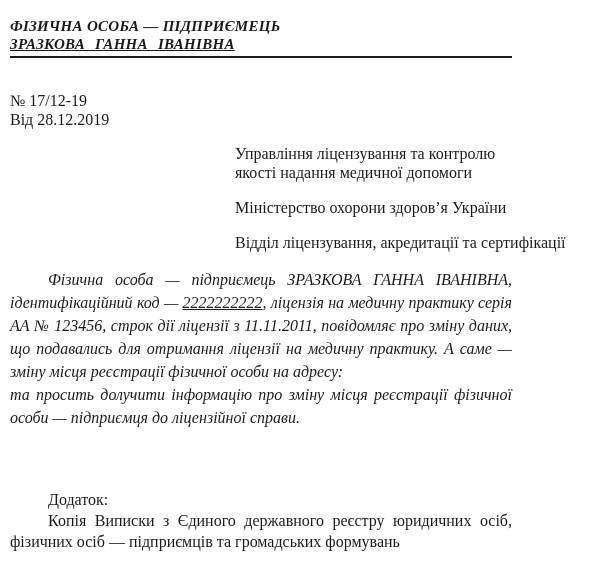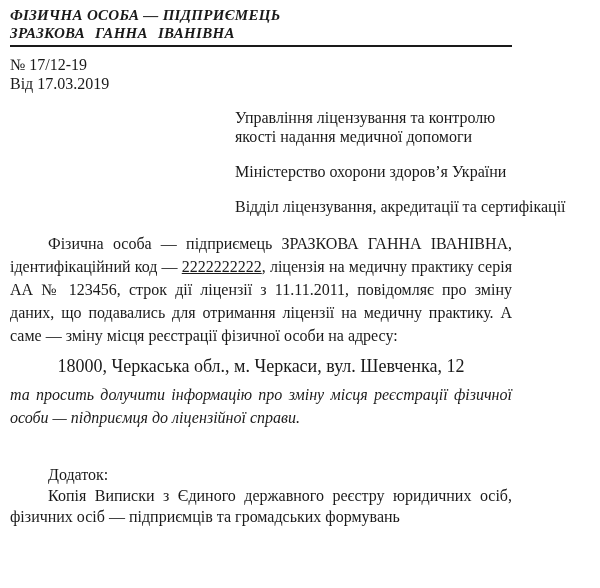--- a/index.html
+++ b/index.html
@@ -11,109 +11,109 @@
     width: 600px;
     height: 588px;
     overflow: hidden;
     font-family: "Liberation Serif", "DejaVu Serif", serif;
     color: #1a1a1a;
   }
   .page {
     box-sizing: border-box;
     width: 522px;
     height: 588px;
-    padding: 0 10px;
+    padding: 11px 10px;
   }
   
   .letterhead {
     padding-top: 6px;
     font-weight: bold;
     font-style: italic;
     font-size: 15px;
     line-height: 18px;
     letter-spacing: 0.3px;
   }
-  .letterhead .line2 { word-spacing: 6px; }
+  .letterhead .line2 { word-spacing: 6px; text-decoration: underline; }
   .rule {
     border: none;
     border-top: 2px solid #1a1a1a;
     margin: 3px 0 0 0;
   }
   
   .ref {
-    margin-top: 8px;
+    margin-top: 33px;
     font-size: 16px;
     line-height: 19px;
   }
   
   .addressee {
     margin-left: 225px;
     margin-top: 15px;
     font-size: 16px;
     line-height: 19px;
   }
   .addressee p { margin: 0 0 16px 0; }
   .addressee p:last-child { margin-bottom: 0; }
   .nowrap { white-space: nowrap; }
   
   .body-p {
     margin: 16px 0 0 0;
     font-size: 16px;
     line-height: 23px;
     text-align: justify;
     text-indent: 38px;
+    font-style: italic;
   }
   .id-code { text-decoration: underline; }
   .address-line {
     margin: 7px 0 5px 0;
     text-align: center;
     font-size: 18px;
     line-height: 24px;
   }
   .body-p2 {
     margin: 0;
     font-size: 16px;
     line-height: 23px;
     text-align: justify;
     font-style: italic;
   }
   
   .attachment {
-    margin-top: 35px;
+    margin-top: 60px;
     font-size: 16px;
     line-height: 21px;
   }
   .attachment p { margin: 0; text-indent: 38px; }
   .attachment .att-text { text-align: justify; }
 </style>
 </head>
 <body>
 
 <div class="page">
 
   <div class="letterhead">
     <div class="line1">ФІЗИЧНА ОСОБА — ПІДПРИЄМЕЦЬ</div>
     <div class="line2">ЗРАЗКОВА ГАННА ІВАНІВНА</div>
   </div>
   <hr class="rule">
 
   <div class="ref">
     <div>№ 17/12-19</div>
-    <div>Від 17.03.2019</div>
+    <div>Від 28.12.2019</div>
   </div>
 
   <div class="addressee">
     <p>Управління ліцензування та контролю якості надання медичної допомоги</p>
     <p>Міністерство охорони здоров’я України</p>
     <p class="nowrap">Відділ ліцензування, акредитації та сертифікації</p>
   </div>
 
   <p class="body-p"><span>Фізична особа — підприємець ЗРАЗКОВА ГАННА ІВАНІВНА, ідентифікаційний код — </span><span class="id-code">2222222222</span><span>, ліцензія на медичну практику серія АА № 123456, строк дії ліцензії з 11.11.2011, повідомляє про зміну даних, що подавались для отримання ліцензії на медичну практику. А саме — зміну місця реєстрації фізичної особи на адресу:</span></p>
 
-  <p class="address-line">18000, Черкаська обл., м. Черкаси, вул. Шевченка, 12</p>
 
   <p class="body-p2">та просить долучити інформацію про зміну місця реєстрації фізичної особи — підприємця до ліцензійної справи.</p>
 
   <div class="attachment">
     <p>Додаток:</p>
     <p class="att-text">Копія Виписки з Єдиного державного реєстру юридичних осіб, фізичних осіб — підприємців та громадських формувань</p>
   </div>
 
 </div>
 

